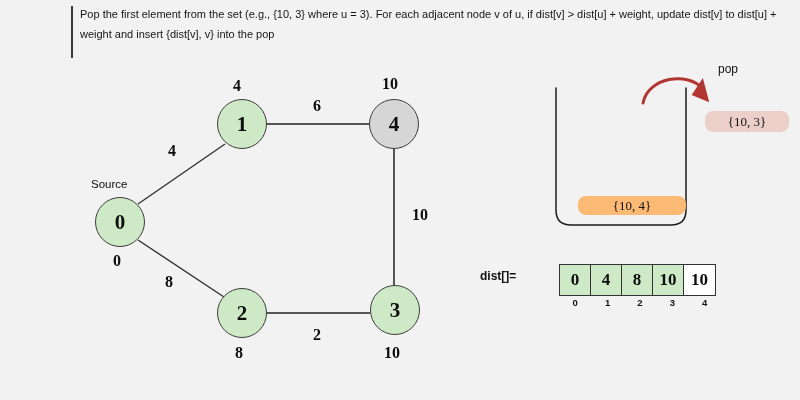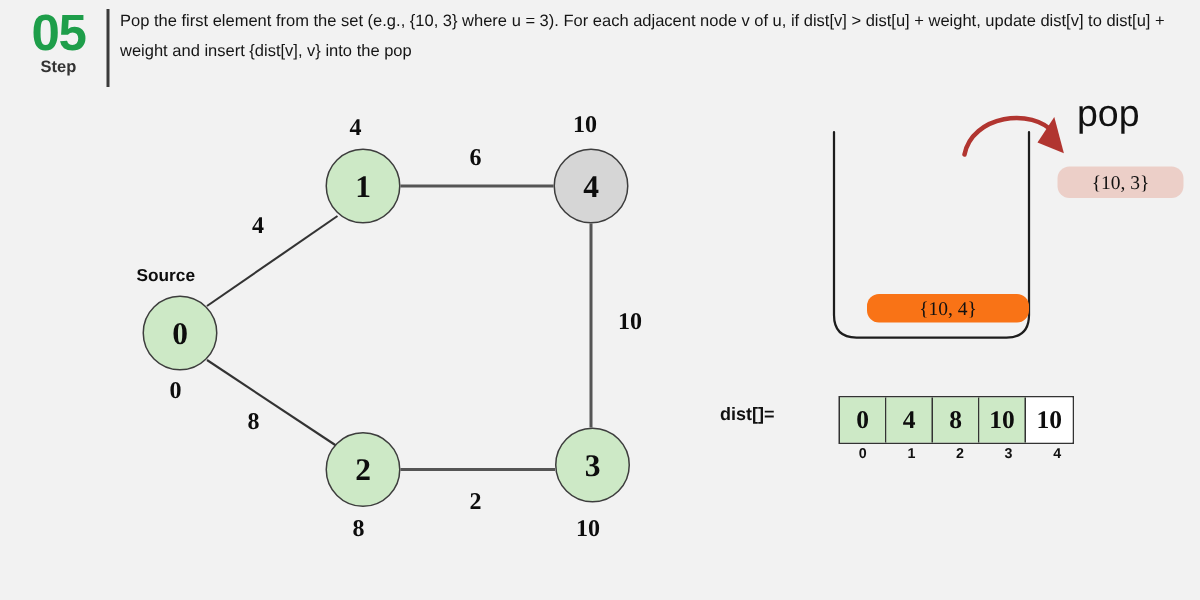--- a/index.html
+++ b/index.html
@@ -93,21 +93,21 @@
     position: absolute;
     font-family: "Liberation Serif", serif;
     font-size: 16px;
     font-weight: bold;
     color: #0d0d0d;
     white-space: nowrap;
   }
   .glabel.small {
     font-family: "Liberation Sans", sans-serif;
     font-size: 11.5px;
-    font-weight: bold;
+    font-weight: normal;
   }
 
   
   .pq-area {
     position: absolute;
     left: 470px; top: 55px;
     width: 330px;
     height: 200px;
   }
   .pq-svg { position: absolute; left: 0; top: 0; }
@@ -119,32 +119,32 @@
     color: #111111;
     display: flex;
     align-items: center;
     justify-content: center;
     white-space: nowrap;
   }
   .pq-item.in-queue {
     left: 578px; top: 196px;
     width: 108px;
     height: 19px;
-    background: #f97316;
+    background: #fdba74;
   }
   .pq-item.popped {
     left: 705px; top: 111px;
     width: 84px;
     height: 21px;
     background: #eccfc8;
   }
   .pop-label {
     position: absolute;
     left: 718px; top: 62px;
-    font-size: 25px;
+    font-size: 12px;
     color: #111111;
     font-family: "Liberation Sans", sans-serif;
   }
 
   
   .dist-area {
     position: absolute;
     left: 460px; top: 255px;
     width: 340px;
     height: 80px;
@@ -191,24 +191,20 @@
     font-size: 9.5px;
     font-weight: bold;
     color: #111111;
     font-family: "Liberation Sans", sans-serif;
   }
 </style>
 </head>
 <body>
 
 <div class="header">
-  <div class="step-block">
-    <div class="step-number">05</div>
-    <div class="step-caption">Step</div>
-  </div>
   <div class="step-divider"></div>
   <div class="step-text">Pop the first element from the set (e.g., {10, 3} where u = 3). For each adjacent node v of u, if dist[v] &gt; dist[u] + weight, update dist[v] to dist[u] + weight and insert {dist[v], v} into the pop</div>
 </div>
 
 <div class="graph-area">
   <svg class="graph-svg" width="470" height="328">
 
     <line x1="138" y1="132" x2="225" y2="72" stroke="#333333" stroke-width="1.4"></line>
 
     <line x1="267" y1="52" x2="369" y2="52" stroke="#555555" stroke-width="2"></line>

